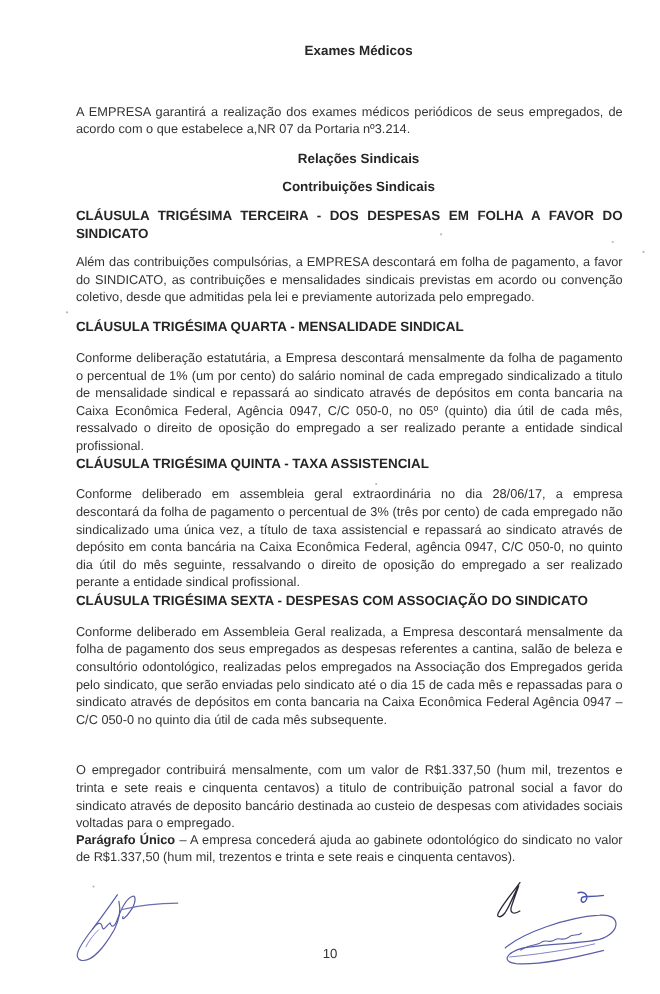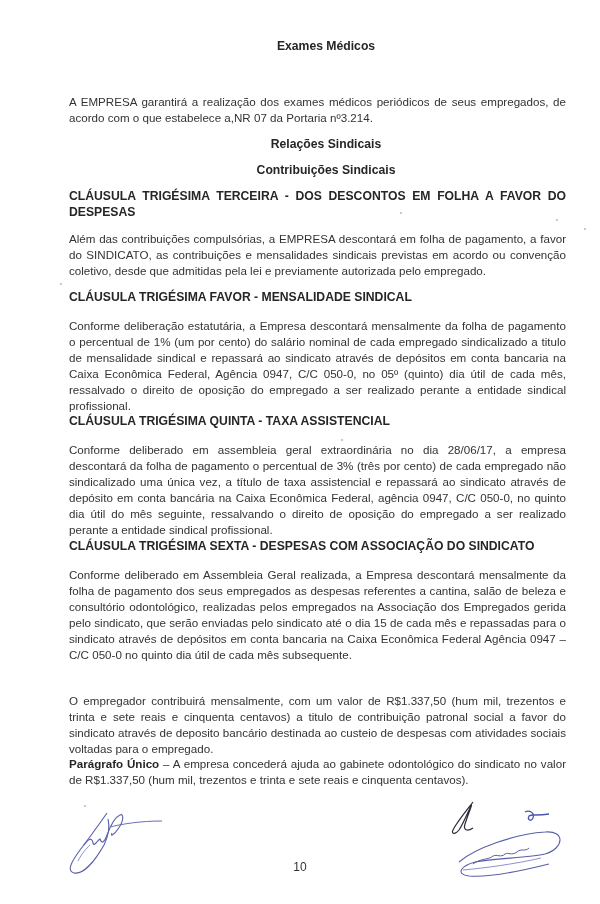--- a/index.html
+++ b/index.html
@@ -34,24 +34,24 @@
 
 <div class="page">
 
   <div class="center-title" style="top:39px">Exames Médicos</div>
 
   <div class="para" style="top:94px">A EMPRESA garantirá a realização dos exames médicos periódicos de seus empregados, de acordo com o que estabelece a,NR 07 da Portaria nº3.214.</div>
 
   <div class="center-title" style="top:137px">Relações Sindicais</div>
   <div class="center-title" style="top:163px">Contribuições Sindicais</div>
 
-  <div class="clause-title justify" style="top:188px">CLÁUSULA TRIGÉSIMA TERCEIRA - DOS DESCONTOS EM FOLHA A FAVOR DO DESPESAS</div>
+  <div class="clause-title justify" style="top:188px">CLÁUSULA TRIGÉSIMA TERCEIRA - DOS DESPESAS EM FOLHA A FAVOR DO SINDICATO</div>
   <div class="para" style="top:231px">Além das contribuições compulsórias, a EMPRESA descontará em folha de pagamento, a favor do SINDICATO, as contribuições e mensalidades sindicais previstas em acordo ou convenção coletivo, desde que admitidas pela lei e previamente autorizada pelo empregado.</div>
 
-  <div class="clause-title" style="top:289px">CLÁUSULA TRIGÉSIMA FAVOR - MENSALIDADE SINDICAL</div>
+  <div class="clause-title" style="top:289px">CLÁUSULA TRIGÉSIMA QUARTA - MENSALIDADE SINDICAL</div>
   <div class="para" style="top:318px">Conforme deliberação estatutária, a Empresa descontará mensalmente da folha de pagamento o percentual de 1% (um por cento) do salário nominal de cada empregado sindicalizado a titulo de mensalidade sindical e repassará ao sindicato através de depósitos em conta bancaria na Caixa Econômica Federal, Agência 0947, C/C 050-0, no 05º (quinto) dia útil de cada mês, ressalvado o direito de oposição do empregado a ser realizado perante a entidade sindical profissional.</div>
 
   <div class="clause-title" style="top:413px">CLÁUSULA TRIGÉSIMA QUINTA - TAXA ASSISTENCIAL</div>
   <div class="para" style="top:442px">Conforme deliberado em assembleia geral extraordinária no dia 28/06/17, a empresa descontará da folha de pagamento o percentual de 3% (três por cento) de cada empregado não sindicalizado uma única vez, a título de taxa assistencial e repassará ao sindicato através de depósito em conta bancária na Caixa Econômica Federal, agência 0947, C/C 050-0, no quinto dia útil do mês seguinte, ressalvando o direito de oposição do empregado a ser realizado perante a entidade sindical profissional.</div>
 
   <div class="clause-title" style="top:538px">CLÁUSULA TRIGÉSIMA SEXTA - DESPESAS COM ASSOCIAÇÃO DO SINDICATO</div>
   <div class="para" style="top:567px">Conforme deliberado em Assembleia Geral realizada, a Empresa descontará mensalmente da folha de pagamento dos seus empregados as despesas referentes a cantina, salão de beleza e consultório odontológico, realizadas pelos empregados na Associação dos Empregados gerida pelo sindicato, que serão enviadas pelo sindicato até o dia 15 de cada mês e repassadas para o sindicato através de depósitos em conta bancaria na Caixa Econômica Federal Agência 0947 – C/C 050-0 no quinto dia útil de cada mês subsequente.</div>
 
   <div class="para" style="top:693px">O empregador contribuirá mensalmente, com um valor de R$1.337,50 (hum mil, trezentos e trinta e sete reais e cinquenta centavos) a titulo de contribuição patronal social a favor do sindicato através de deposito bancário destinada ao custeio de despesas com atividades sociais voltadas para o empregado.</div>
 

